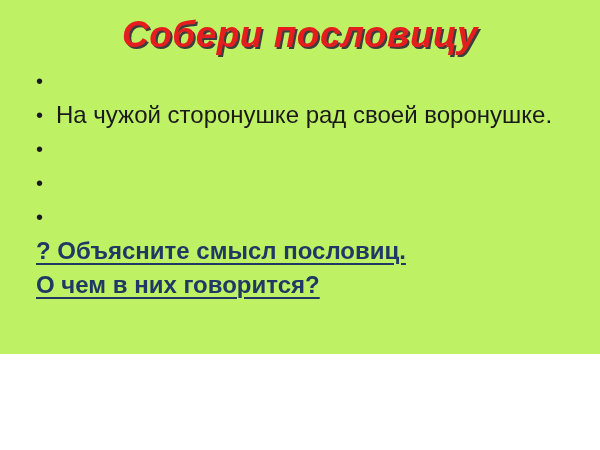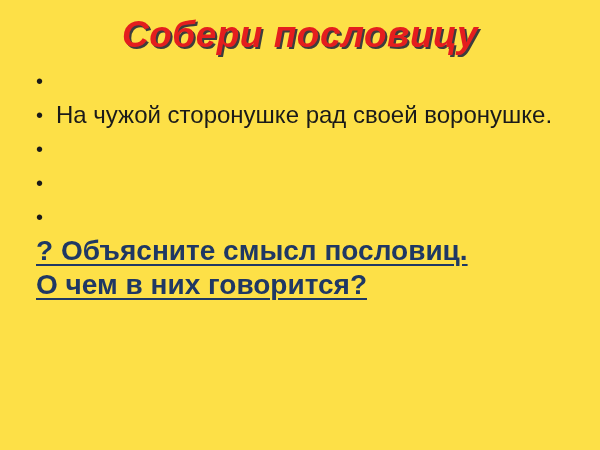--- a/index.html
+++ b/index.html
@@ -3,22 +3,22 @@
 <meta charset="utf-8">
 <style>
   html, body {
     margin: 0;
     padding: 0;
     background: #ffffff;
   }
   .slide {
     position: relative;
     width: 600px;
-    height: 450px;
-    background: #fde047;
+    height: 354px;
+    background: #bef264;
     font-family: "Liberation Sans", sans-serif;
     overflow: hidden;
     box-sizing: border-box;
   }
   .title {
     margin: 16px 10px 6px 10px;
     text-align: center;
     font-size: 37px;
     line-height: 38px;
     font-weight: bold;
@@ -48,21 +48,21 @@
     color: #1a1a1a;
   }
   .bullet-text {
     max-width: 512px;
   }
   .questions {
     margin: 0 0 0 36px;
   }
   .question-line {
     color: #1f3864;
-    font-size: 28px;
+    font-size: 24px;
     line-height: 34px;
     font-weight: bold;
     text-decoration: underline;
     text-decoration-thickness: 2px;
     text-underline-offset: 4px;
     margin: 0;
   }
 </style>
 </head>
 <body>

